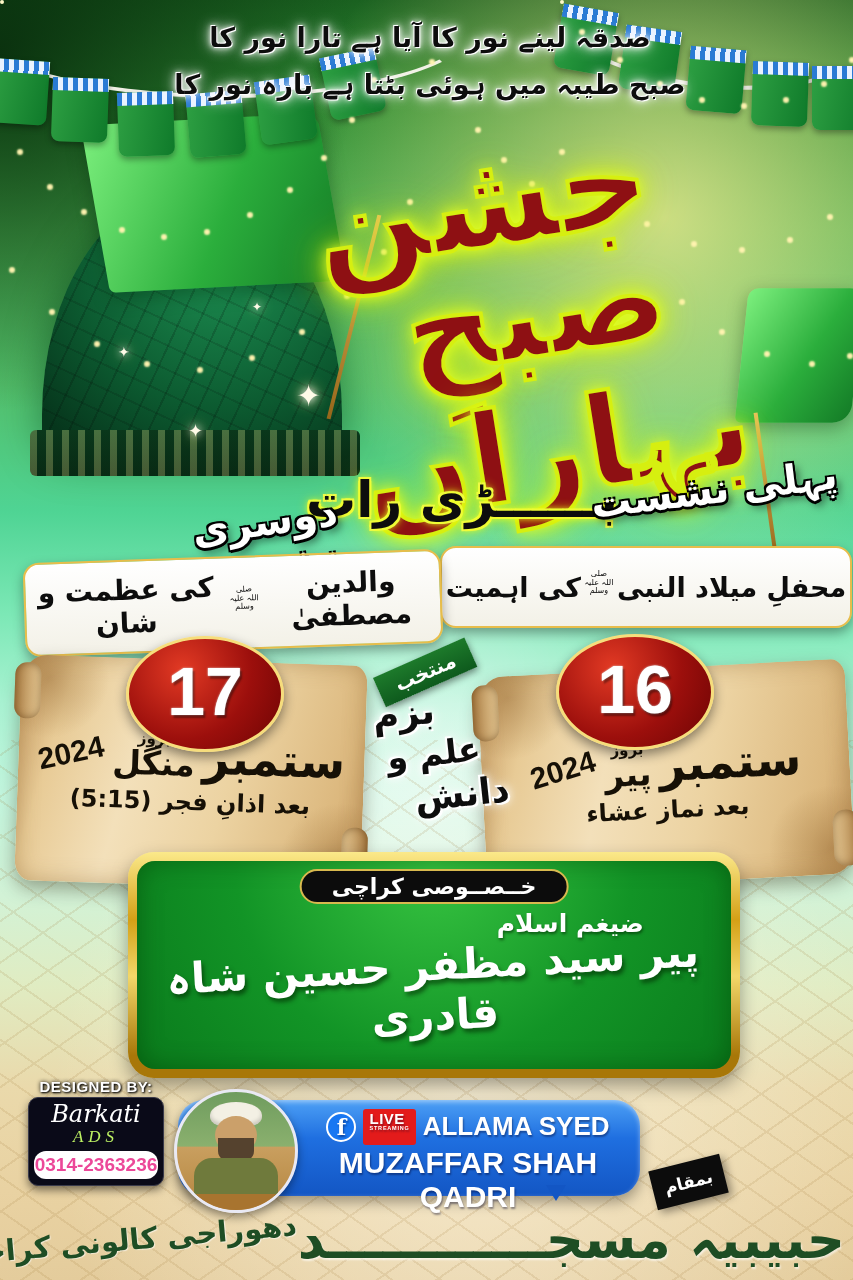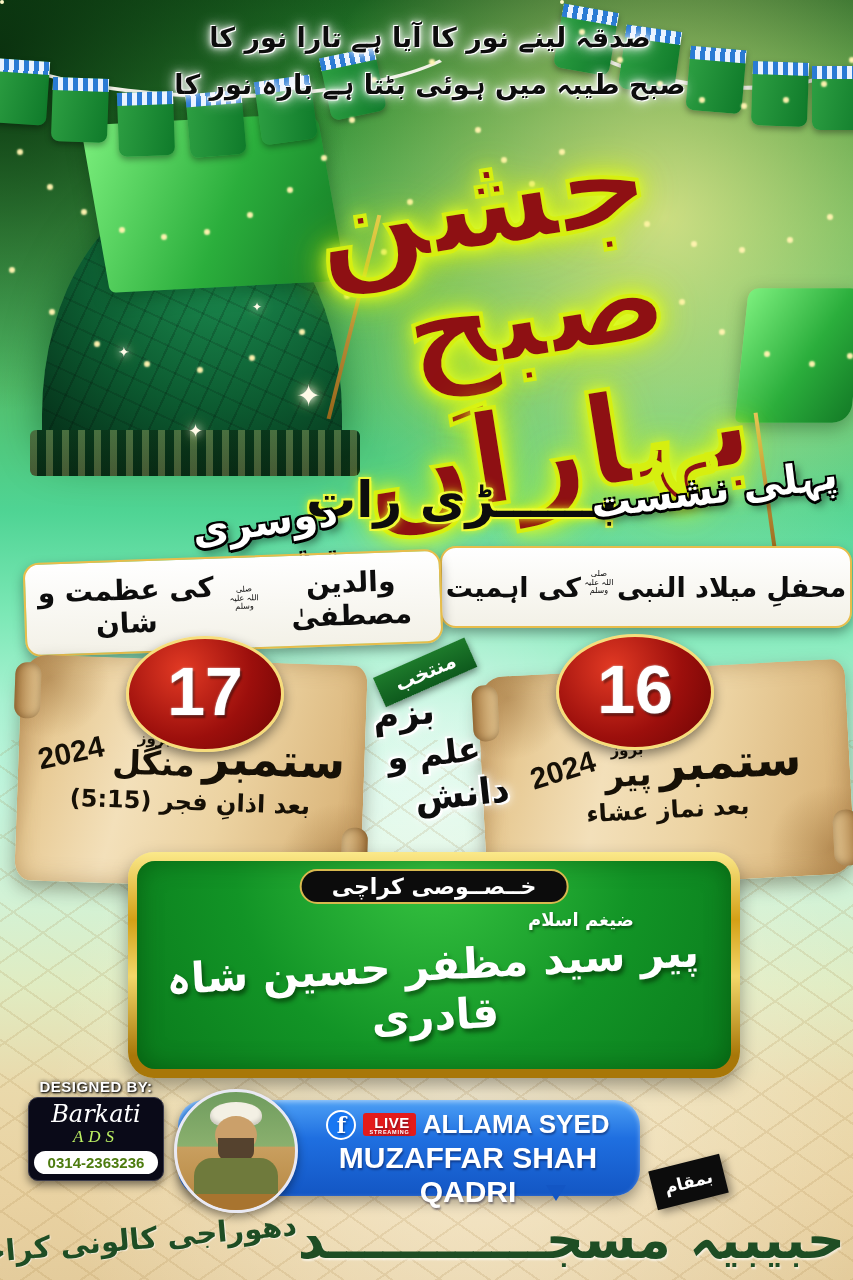--- a/index.html
+++ b/index.html
@@ -128,55 +128,55 @@
   
   .panel{position:absolute;left:128px;top:852px;width:612px;height:226px;border-radius:26px;padding:9px;
     background:linear-gradient(180deg,#fbe98a,#d4a016 30%,#f3d769 55%,#a87708 90%);
     box-shadow:0 8px 18px rgba(0,0,0,.35);box-sizing:border-box;}
   .panel-inner{width:100%;height:100%;border-radius:18px;position:relative;text-align:center;direction:rtl;
     background:radial-gradient(circle at 50% 0%,#38c542,#129426 55%,#0a7a1c);
     box-shadow:inset 0 0 26px rgba(0,60,0,.45);}
   .khitab{position:absolute;top:8px;left:50%;transform:translateX(-50%);background:#0c0c0c;
     border:2px solid #d8b94e;color:#fff;border-radius:20px;padding:3px 30px;font-size:22px;font-weight:bold;
     white-space:nowrap;}
-  .zaigham{position:absolute;top:48px;right:97px;color:#fff;font-size:18px;font-weight:bold;
+  .zaigham{position:absolute;top:48px;right:87px;color:#fff;font-size:25px;font-weight:bold;
     text-shadow:1px 2px 3px rgba(0,40,0,.6);}
   .sp-name{position:absolute;left:8px;right:8px;top:80px;color:#fff;font-size:42px;font-weight:bold;
     line-height:1.2;transform:rotate(-3deg);text-shadow:2px 4px 4px rgba(0,40,0,.6);}
   
   .designer{position:absolute;left:28px;top:1078px;width:136px;text-align:center;}
   .des-label{color:#fff;font-weight:bold;font-size:15px;font-family:"Liberation Sans",sans-serif;
     text-shadow:1px 1px 2px #000,0 0 4px #000;letter-spacing:.5px;}
   .des-box{margin-top:2px;background:#0a0a18;border:1px solid #3a3a4a;border-radius:10px;
     padding:3px 5px 6px;box-shadow:0 4px 8px rgba(0,0,0,.5);}
   .des-name{font-family:"DejaVu Serif",serif;font-style:italic;color:#fff;font-size:24px;line-height:1.1;}
   .des-sub{font-family:Liberation Serif, serif;font-style:italic;color:#bef264;font-size:17px;letter-spacing:5px;}
   .des-phone{margin-top:4px;background:#fff;border-radius:12px;font-family:"Liberation Sans",sans-serif;
-    font-weight:bold;font-size:15px;color:#4d7c0f;padding:3px 0;}
+    font-weight:bold;font-size:19px;color:#ec4899;padding:3px 0;}
   
   .livebar{position:absolute;left:178px;top:1100px;width:462px;height:96px;border-radius:26px;
     background:linear-gradient(180deg,#4da0f5,#1f6fe0 40%,#1356c4);
     box-shadow:0 6px 14px rgba(0,0,0,.35), inset 0 2px 5px rgba(255,255,255,.45);}
   .livebar::after{content:'';position:absolute;left:368px;bottom:-15px;width:0;height:0;
     border:10px solid transparent;border-top:16px solid #1356c4;}
   .photo{position:absolute;left:-4px;top:-11px;width:118px;height:118px;border-radius:50%;
     border:3px solid #e9e9f4;overflow:hidden;box-shadow:0 4px 10px rgba(0,0,0,.4);
     background:linear-gradient(180deg,#6f9c5e 0%,#8ab06e 46%,#c99f5f 46.5%,#b4853f 100%);}
   .ph-turban{position:absolute;left:33px;top:10px;width:52px;height:26px;border-radius:50% 50% 42% 42%;
     background:#f3f0e4;box-shadow:inset 0 -3px 4px rgba(0,0,0,.18);}
   .ph-face{position:absolute;left:38px;top:24px;width:42px;height:38px;border-radius:50%;background:#cba06a;}
   .ph-beard{position:absolute;left:41px;top:46px;width:36px;height:26px;border-radius:0 0 50% 50%;background:#55422e;}
   .ph-body{position:absolute;left:17px;top:66px;width:84px;height:38px;border-radius:18px 18px 0 0;background:#6f7a3c;}
   .ph-desk{position:absolute;left:0;bottom:0;width:100%;height:16px;background:#a8742f;}
   .bar-content{margin-left:118px;padding-top:9px;text-align:center;color:#fff;
     font-family:"Liberation Sans",sans-serif;font-weight:bold;text-shadow:1px 2px 2px rgba(0,0,40,.4);}
   .bar-line1{display:flex;align-items:center;justify-content:center;gap:7px;font-size:26px;line-height:1.2;}
   .fb{width:30px;height:30px;border-radius:50%;background:#1877f2;border:2px solid #fff;color:#fff;
     font-family:"DejaVu Serif",serif;font-size:22px;line-height:27px;text-align:center;font-weight:bold;box-sizing:border-box;}
-  .liveb{background:#e31b1b;color:#fff;border-radius:3px;padding:2px 6px 1px;line-height:1;text-align:right;}
+  .liveb{background:#e31b1b;color:#fff;border-radius:3px;padding:2px 6px 13px;line-height:1;text-align:left;}
   .liveb .lv{font-size:15px;letter-spacing:.5px;display:block;}
   .liveb .st{font-size:5.5px;letter-spacing:.8px;display:block;}
   .bar-line2{font-size:30px;letter-spacing:0;margin-top:1px;}
   
   .venue{position:absolute;left:0;bottom:0;width:853px;height:100px;}
   .v-ribbon{position:absolute;left:652px;top:-18px;background:#0c0c0c;color:#fff;direction:rtl;
     padding:10px 12px;font-size:17px;font-weight:bold;transform:rotate(-14deg);
     box-shadow:3px 4px 8px rgba(0,0,0,.4);}
   .v-line{position:absolute;left:12px;right:8px;bottom:10px;display:flex;direction:rtl;
     align-items:center;justify-content:space-between;}

